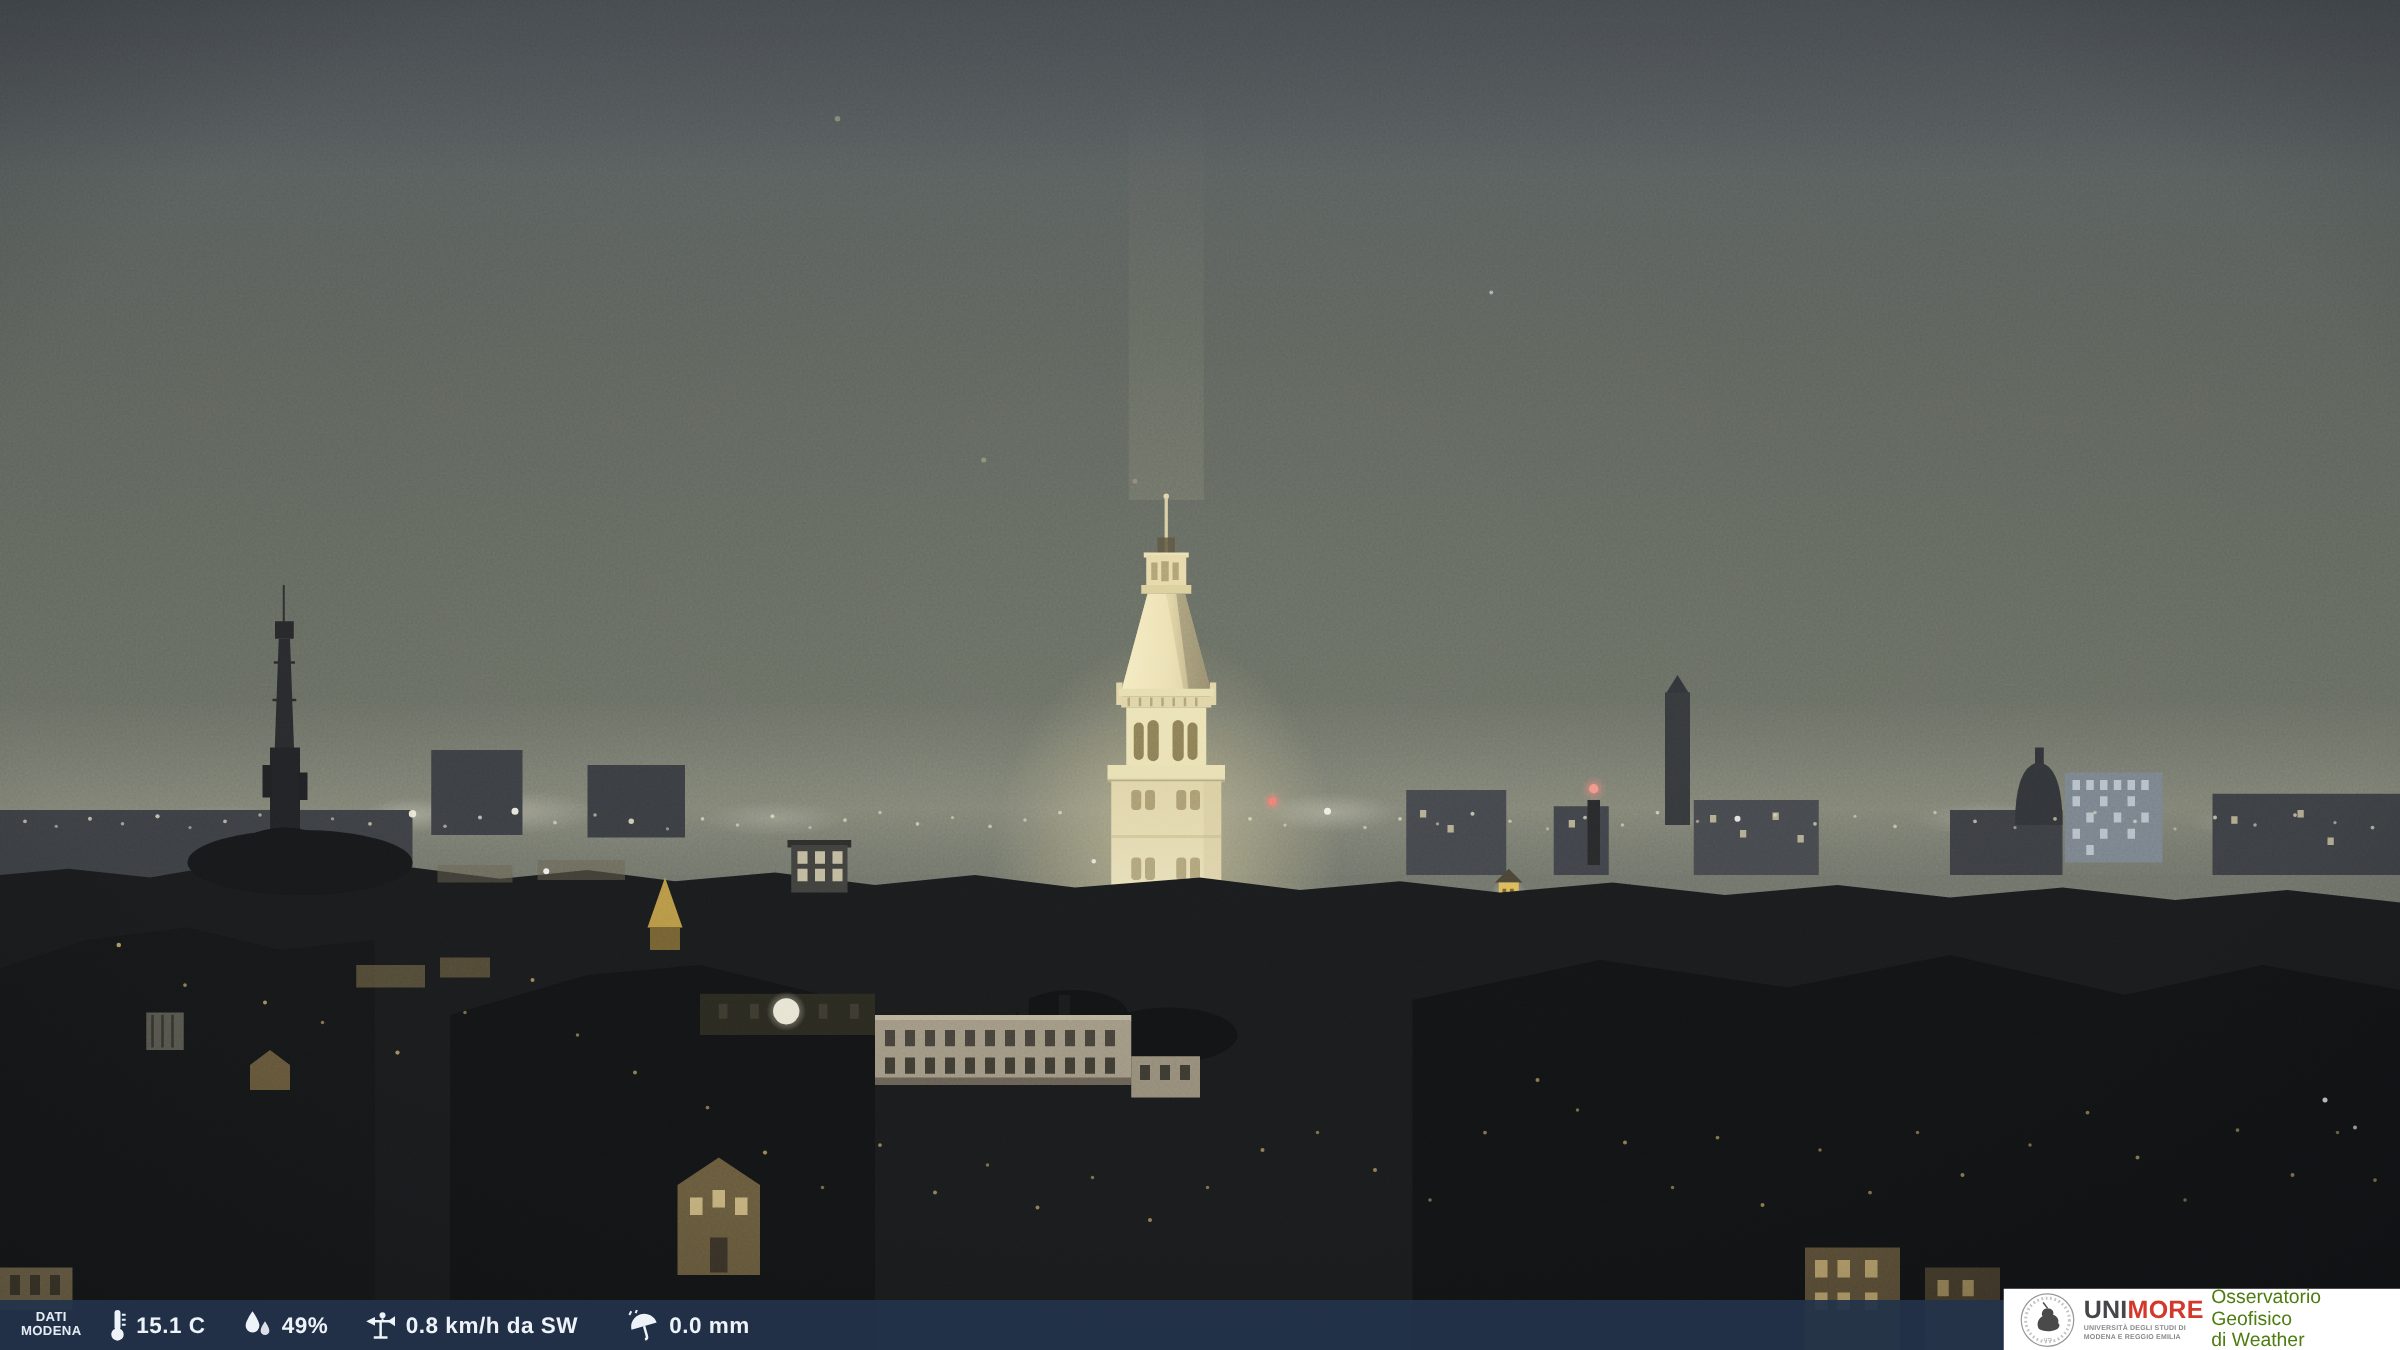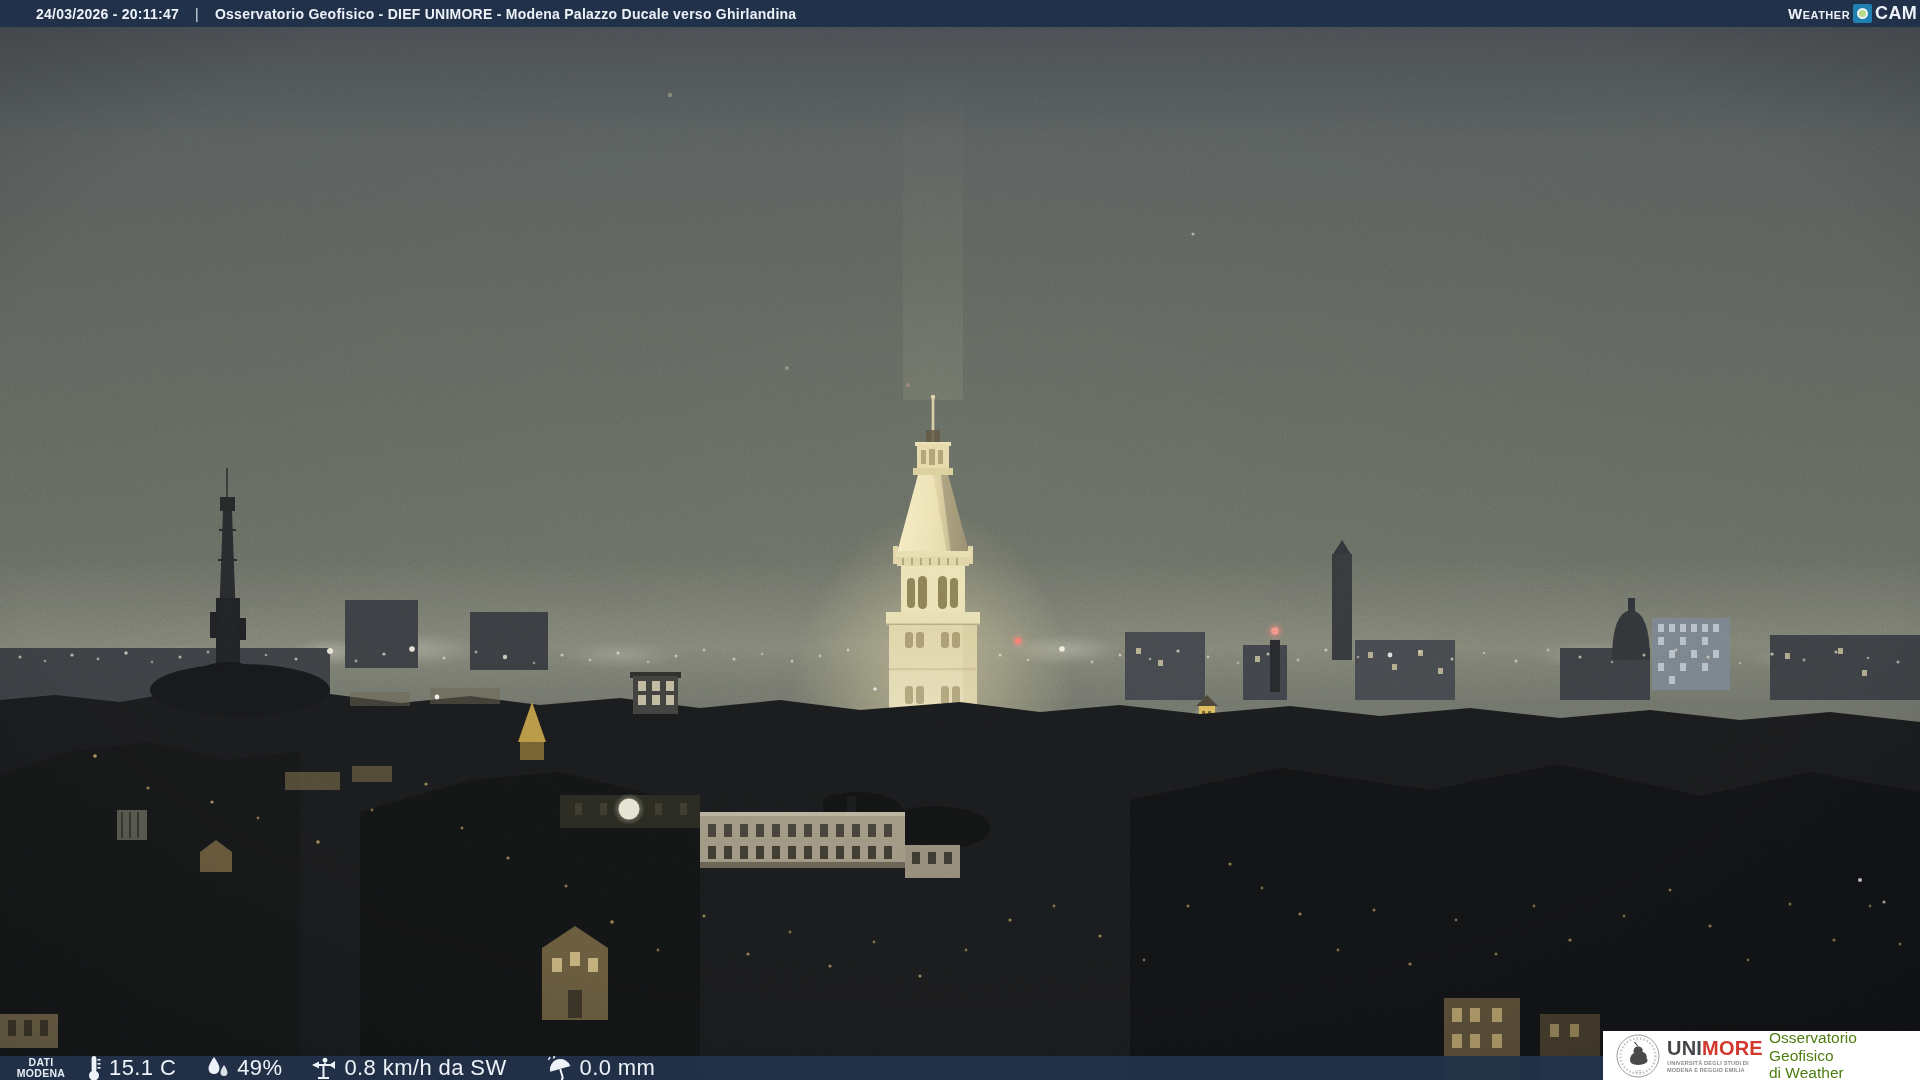--- a/index.html
+++ b/index.html
@@ -23,29 +23,29 @@
   .tb-logo { display:flex; align-items:center; padding-right:3px; gap:3px; }
   .logo-weather { font-size:15px; font-weight:600; font-variant:small-caps; letter-spacing:0.5px; }
   .logo-sq { width:19px; height:19px; background:#2180b2; border-radius:2px;
              display:flex; align-items:center; justify-content:center; }
   .logo-lens { width:11px; height:11px; border:2px solid #eef3f3; border-radius:50%;
                background:#b9d98c; box-sizing:border-box; }
   .logo-cam { font-size:18px; font-weight:800; letter-spacing:0.3px; }
 
   
   .bottombar {
-    position:absolute; bottom:0; left:0; right:0; height:24px;
+    position:absolute; bottom:0; left:0; right:0; height:40px;
     background:rgba(34,51,74,0.93);
     display:flex; align-items:center; color:#eef3f9; z-index:5;
   }
   .badge { margin-left:16px; width:50px; text-align:center; font-size:10.5px;
            font-weight:bold; line-height:11px; letter-spacing:0.3px; color:#e6ecf4; }
   .badge span { display:block; }
-  .wx-item { display:flex; align-items:center; gap:7px; font-size:22px;
-             font-weight:normal; letter-spacing:0.4px; white-space:nowrap; }
+  .wx-item { display:flex; align-items:center; gap:7px; font-size:18px;
+             font-weight:bold; letter-spacing:0.4px; white-space:nowrap; }
   .wx-item svg { display:block; }
   .wx-temp { margin-left:20px; }
   .wx-hum  { margin-left:30px; }
   .wx-wind { margin-left:28px; }
   .wx-rain { margin-left:40px; }
 
   
   .brandbox {
     position:absolute; right:0; bottom:0; width:317px; height:49px;
     background:#ffffff; display:flex; align-items:center; z-index:6;
@@ -568,34 +568,20 @@
       <circle cx="1860" cy="880" r="2" fill="#ffffff" opacity=".85"></circle>
       <circle cx="1884" cy="902" r="1.6" fill="#ffffff" opacity=".7"></circle>
     </g>
 
     <rect x="0" y="0" width="1920" height="140" fill="url(#topShade)"></rect>
     <rect x="0" y="0" width="1920" height="1080" fill="#6e705a" opacity="0.05"></rect>
     <rect x="0" y="0" width="1920" height="1080" filter="url(#grain)" style="mix-blend-mode:overlay"></rect>
     <rect x="0" y="0" width="1920" height="1080" fill="url(#vign)"></rect>
   </svg>
 
-  <header class="topbar">
-    <div class="tb-left">
-      <span>24/03/2026 - 20:11:47</span>
-      <span class="sep">|</span>
-      <span>Osservatorio Geofisico - DIEF UNIMORE - Modena Palazzo Ducale verso Ghirlandina</span>
-    </div>
-    <div class="tb-logo">
-      <span class="logo-weather">Weather</span>
-      <span class="logo-sq">
-        <span class="logo-lens"></span>
-      </span>
-      <span class="logo-cam">CAM</span>
-    </div>
-  </header>
 
   <footer class="bottombar">
     <div class="badge">
       <span>DATI</span>
       <span>MODENA</span>
     </div>
 
     <div class="wx-item wx-temp">
       <svg width="16" height="28" viewBox="0 0 16 28">
         <rect x="5.6" y="2" width="4.8" height="16" rx="2.4" fill="#eef3f9"></rect>

